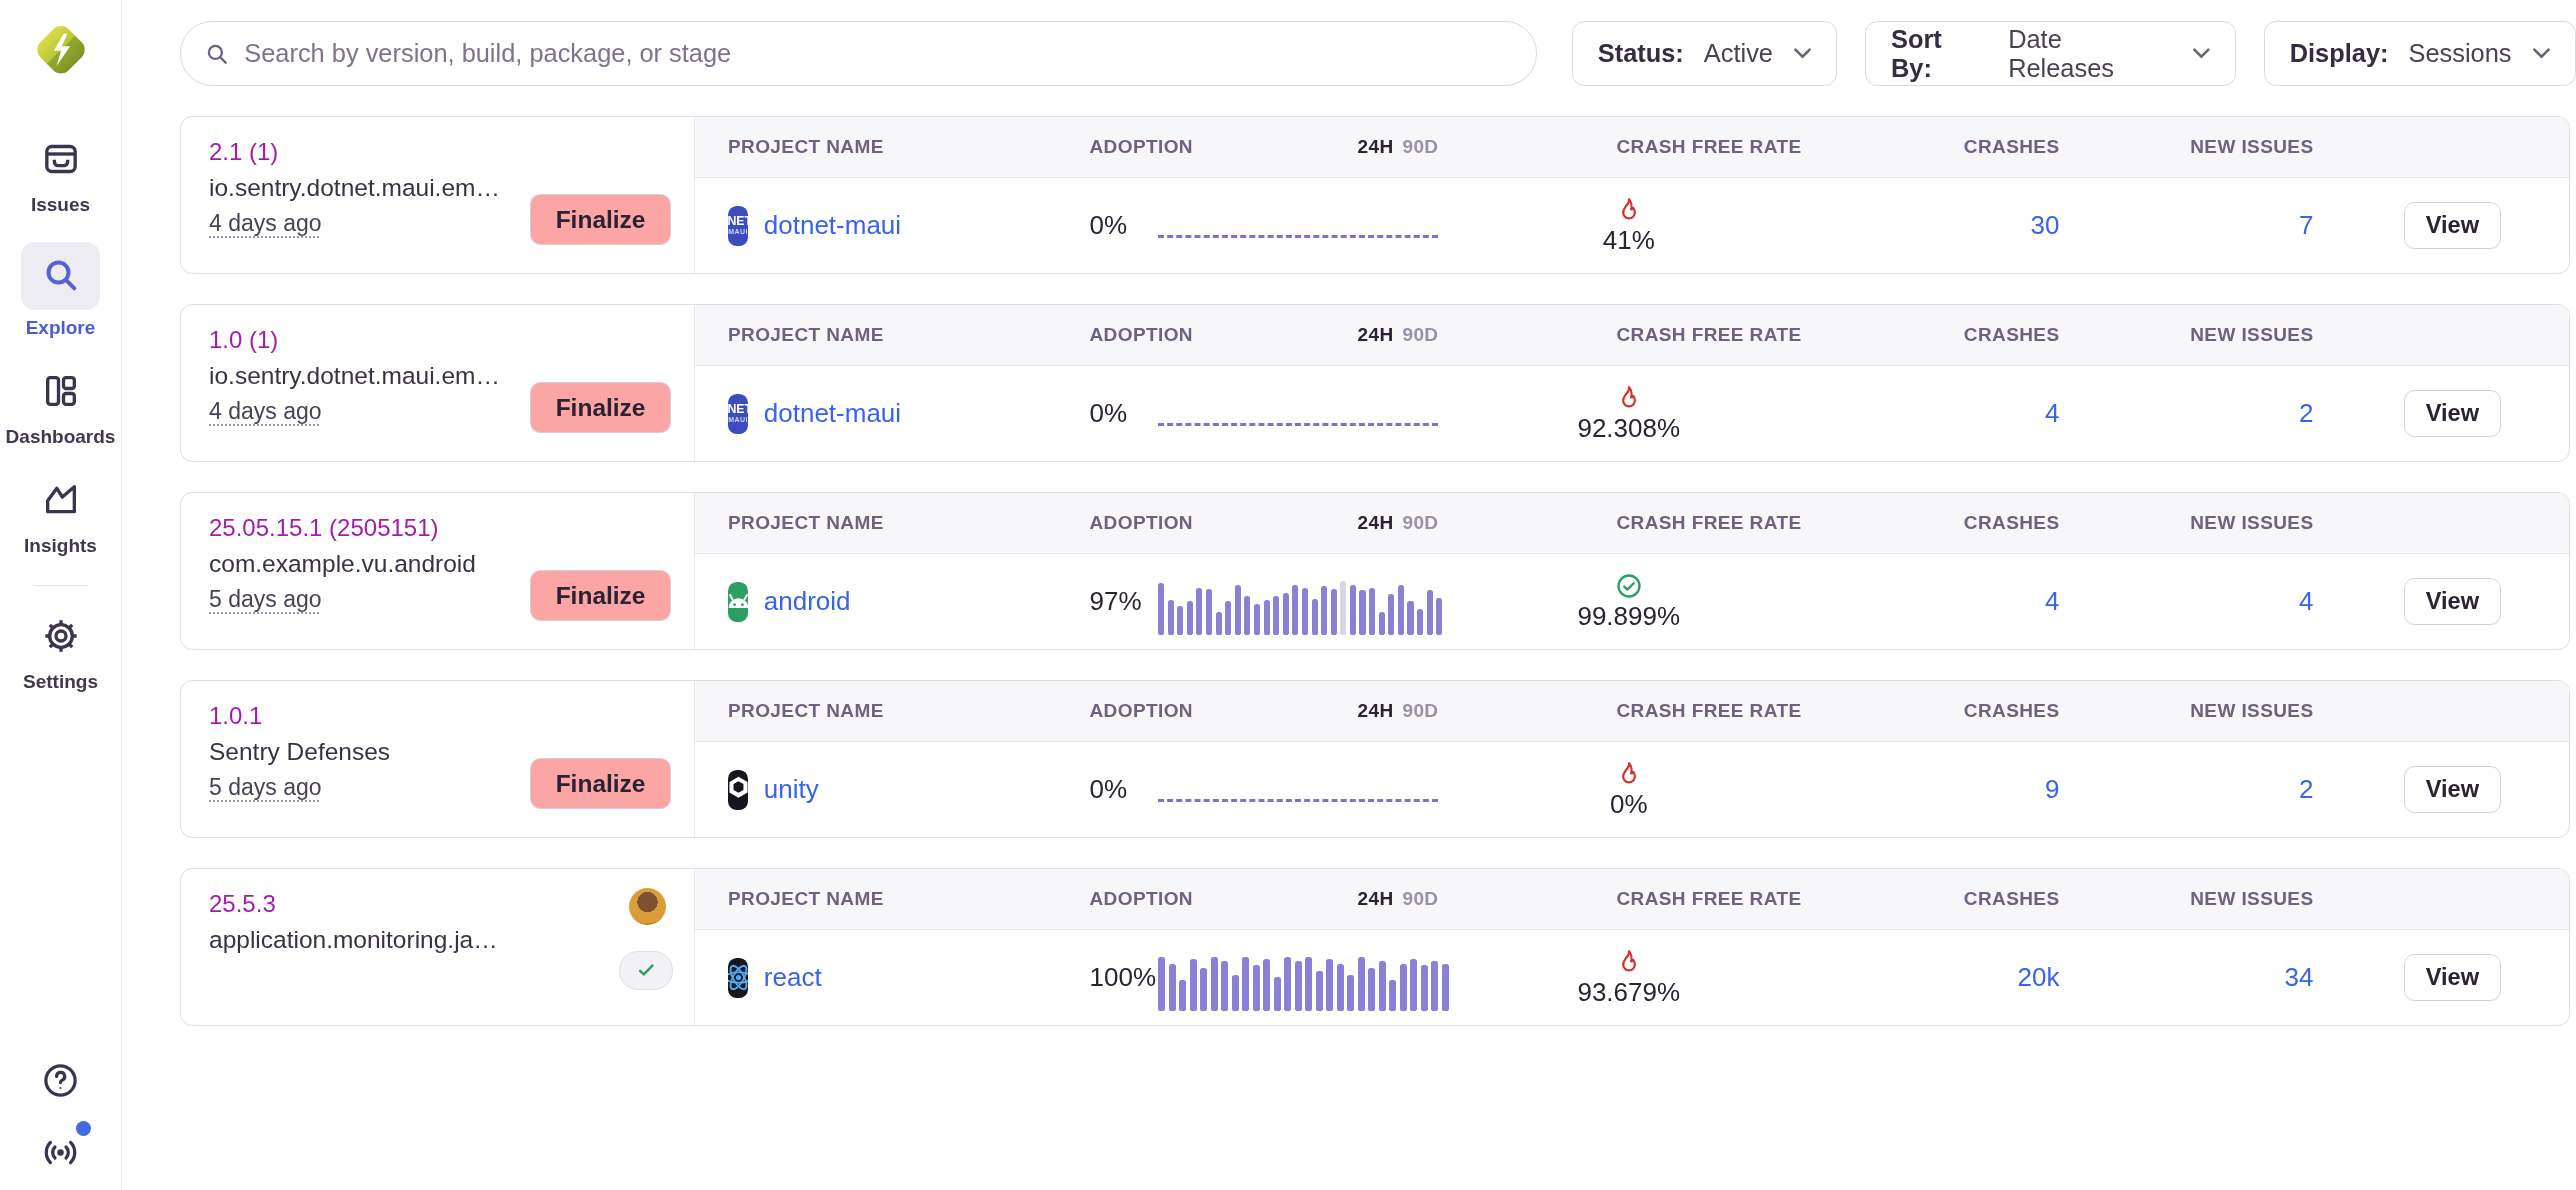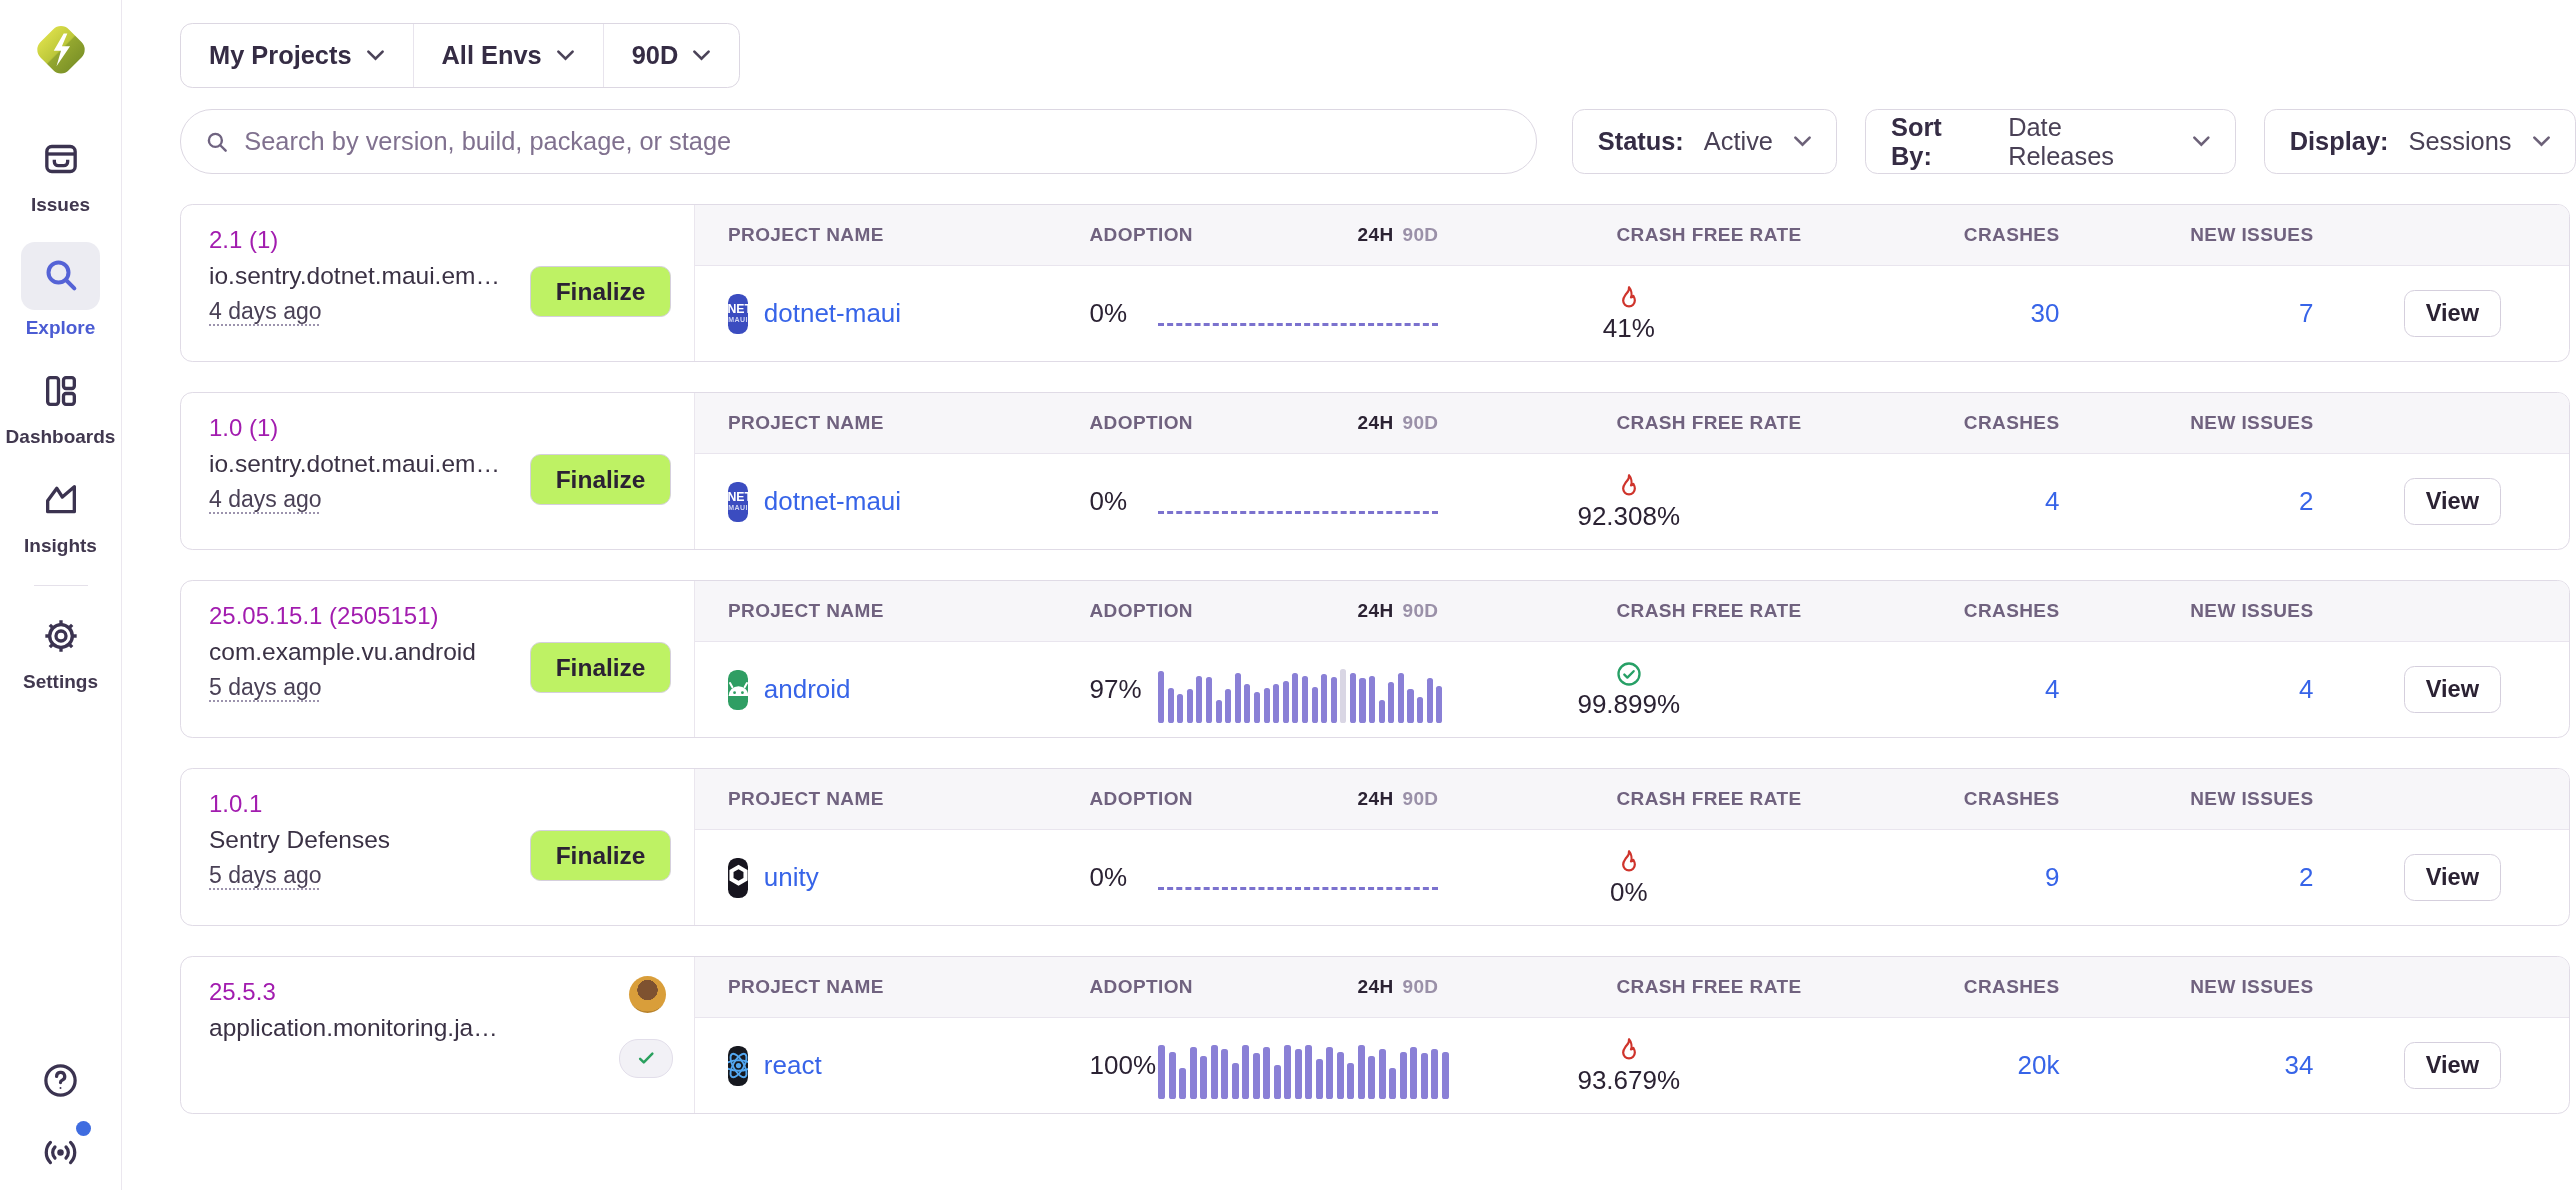--- a/index.html
+++ b/index.html
@@ -54,22 +54,22 @@
   
   .release-list{margin-top:30px;width:2390px;display:flex;flex-direction:column;gap:30px;}
   .card{display:grid;grid-template-columns:514px 1fr;border:1.3px solid #e0dbe6;border-radius:12.3px;
         min-height:158px;overflow:hidden;background:#fff;box-sizing:border-box;}
   .card-left{border-right:1.3px solid #eae6ee;position:relative;padding:21px 26px 0 28px;}
   .version{font-size:24px;color:#a21caf;font-weight:500;text-decoration:none;display:inline-block;cursor:pointer;}
   .package{margin-top:7.9px;font-size:24.5px;color:#3a3144;white-space:nowrap;max-width:368px;overflow:hidden;}
   .meta{margin-top:7.9px;font-size:23px;color:#4a4156;}
   .age{text-decoration:underline dotted;text-decoration-color:#9c93ad;text-decoration-thickness:2.2px;
        text-underline-offset:6.1px;cursor:pointer;}
-  .finalize-btn{position:absolute;right:23px;bottom:44px;height:51px;padding:0 24.5px;border:1.8px solid #d5cfdd;
-                border-radius:10.5px;background:#bef264;font-size:24.5px;font-weight:700;color:#2b2233;
+  .finalize-btn{position:absolute;right:23px;bottom:28px;height:51px;padding:0 24.5px;border:1.8px solid #d5cfdd;
+                border-radius:10.5px;background:#fca5a5;font-size:24.5px;font-weight:700;color:#2b2233;
                 font-family:inherit;cursor:pointer;}
   .avatar{position:absolute;right:28px;top:19px;width:37px;height:37px;border-radius:50%;cursor:pointer;
           background:radial-gradient(circle at 50% 38%,#7e5230 0 34%,#d99e3a 35% 72%,#b9842e 73%);}
   .finalized-pill{position:absolute;right:21px;top:82px;width:54px;height:39px;border-radius:19px;
                   background:#f2f1f6;border:1.3px solid #e2deea;display:flex;align-items:center;
                   justify-content:center;cursor:pointer;box-sizing:border-box;}
   .finalized-pill svg{width:24.5px;height:24.5px;}
 
   .card-table{display:flex;flex-direction:column;}
   .thead{height:61px;background:#f7f6f9;border-bottom:1.3px solid #e9e5ee;display:grid;
@@ -205,40 +205,20 @@
           <circle cx="12" cy="12" r="2" fill="#3b3350" stroke="none"></circle>
           <path d="M8.6 15.4a4.8 4.8 0 0 1 0-6.8M15.4 8.6a4.8 4.8 0 0 1 0 6.8M5.8 18.2a8.8 8.8 0 0 1 0-12.4M18.2 5.8a8.8 8.8 0 0 1 0 12.4"></path>
           </svg>
       </div>
     </div>
   </aside>
 
   <main class="main">
 
 
-    <div class="filter-seg">
-      <div class="segment">
-        <span>My Projects</span>
-        <svg class="chev" viewBox="0 0 16 10" fill="none" stroke="#4b4358" stroke-width="2.2" stroke-linecap="round">
-            <path d="M2 2l6 6 6-6"></path>
-          </svg>
-      </div>
-      <div class="segment">
-        <span>All Envs</span>
-        <svg class="chev" viewBox="0 0 16 10" fill="none" stroke="#4b4358" stroke-width="2.2" stroke-linecap="round">
-            <path d="M2 2l6 6 6-6"></path>
-          </svg>
-      </div>
-      <div class="segment">
-        <span>90D</span>
-        <svg class="chev" viewBox="0 0 16 10" fill="none" stroke="#4b4358" stroke-width="2.2" stroke-linecap="round">
-            <path d="M2 2l6 6 6-6"></path>
-          </svg>
-      </div>
-    </div>
 
     <div class="search-row">
       <div class="search-box">
         <svg viewBox="0 0 24 24" fill="none" stroke="#6f6380" stroke-width="2.2" stroke-linecap="round">
             <circle cx="10.5" cy="10.5" r="6"></circle>
             <path d="M15 15l5 5"></path>
           </svg>
         <input type="text" placeholder="Search by version, build, package, or stage" style="">
       </div>
       <div class="control-btn" id="status-btn">

